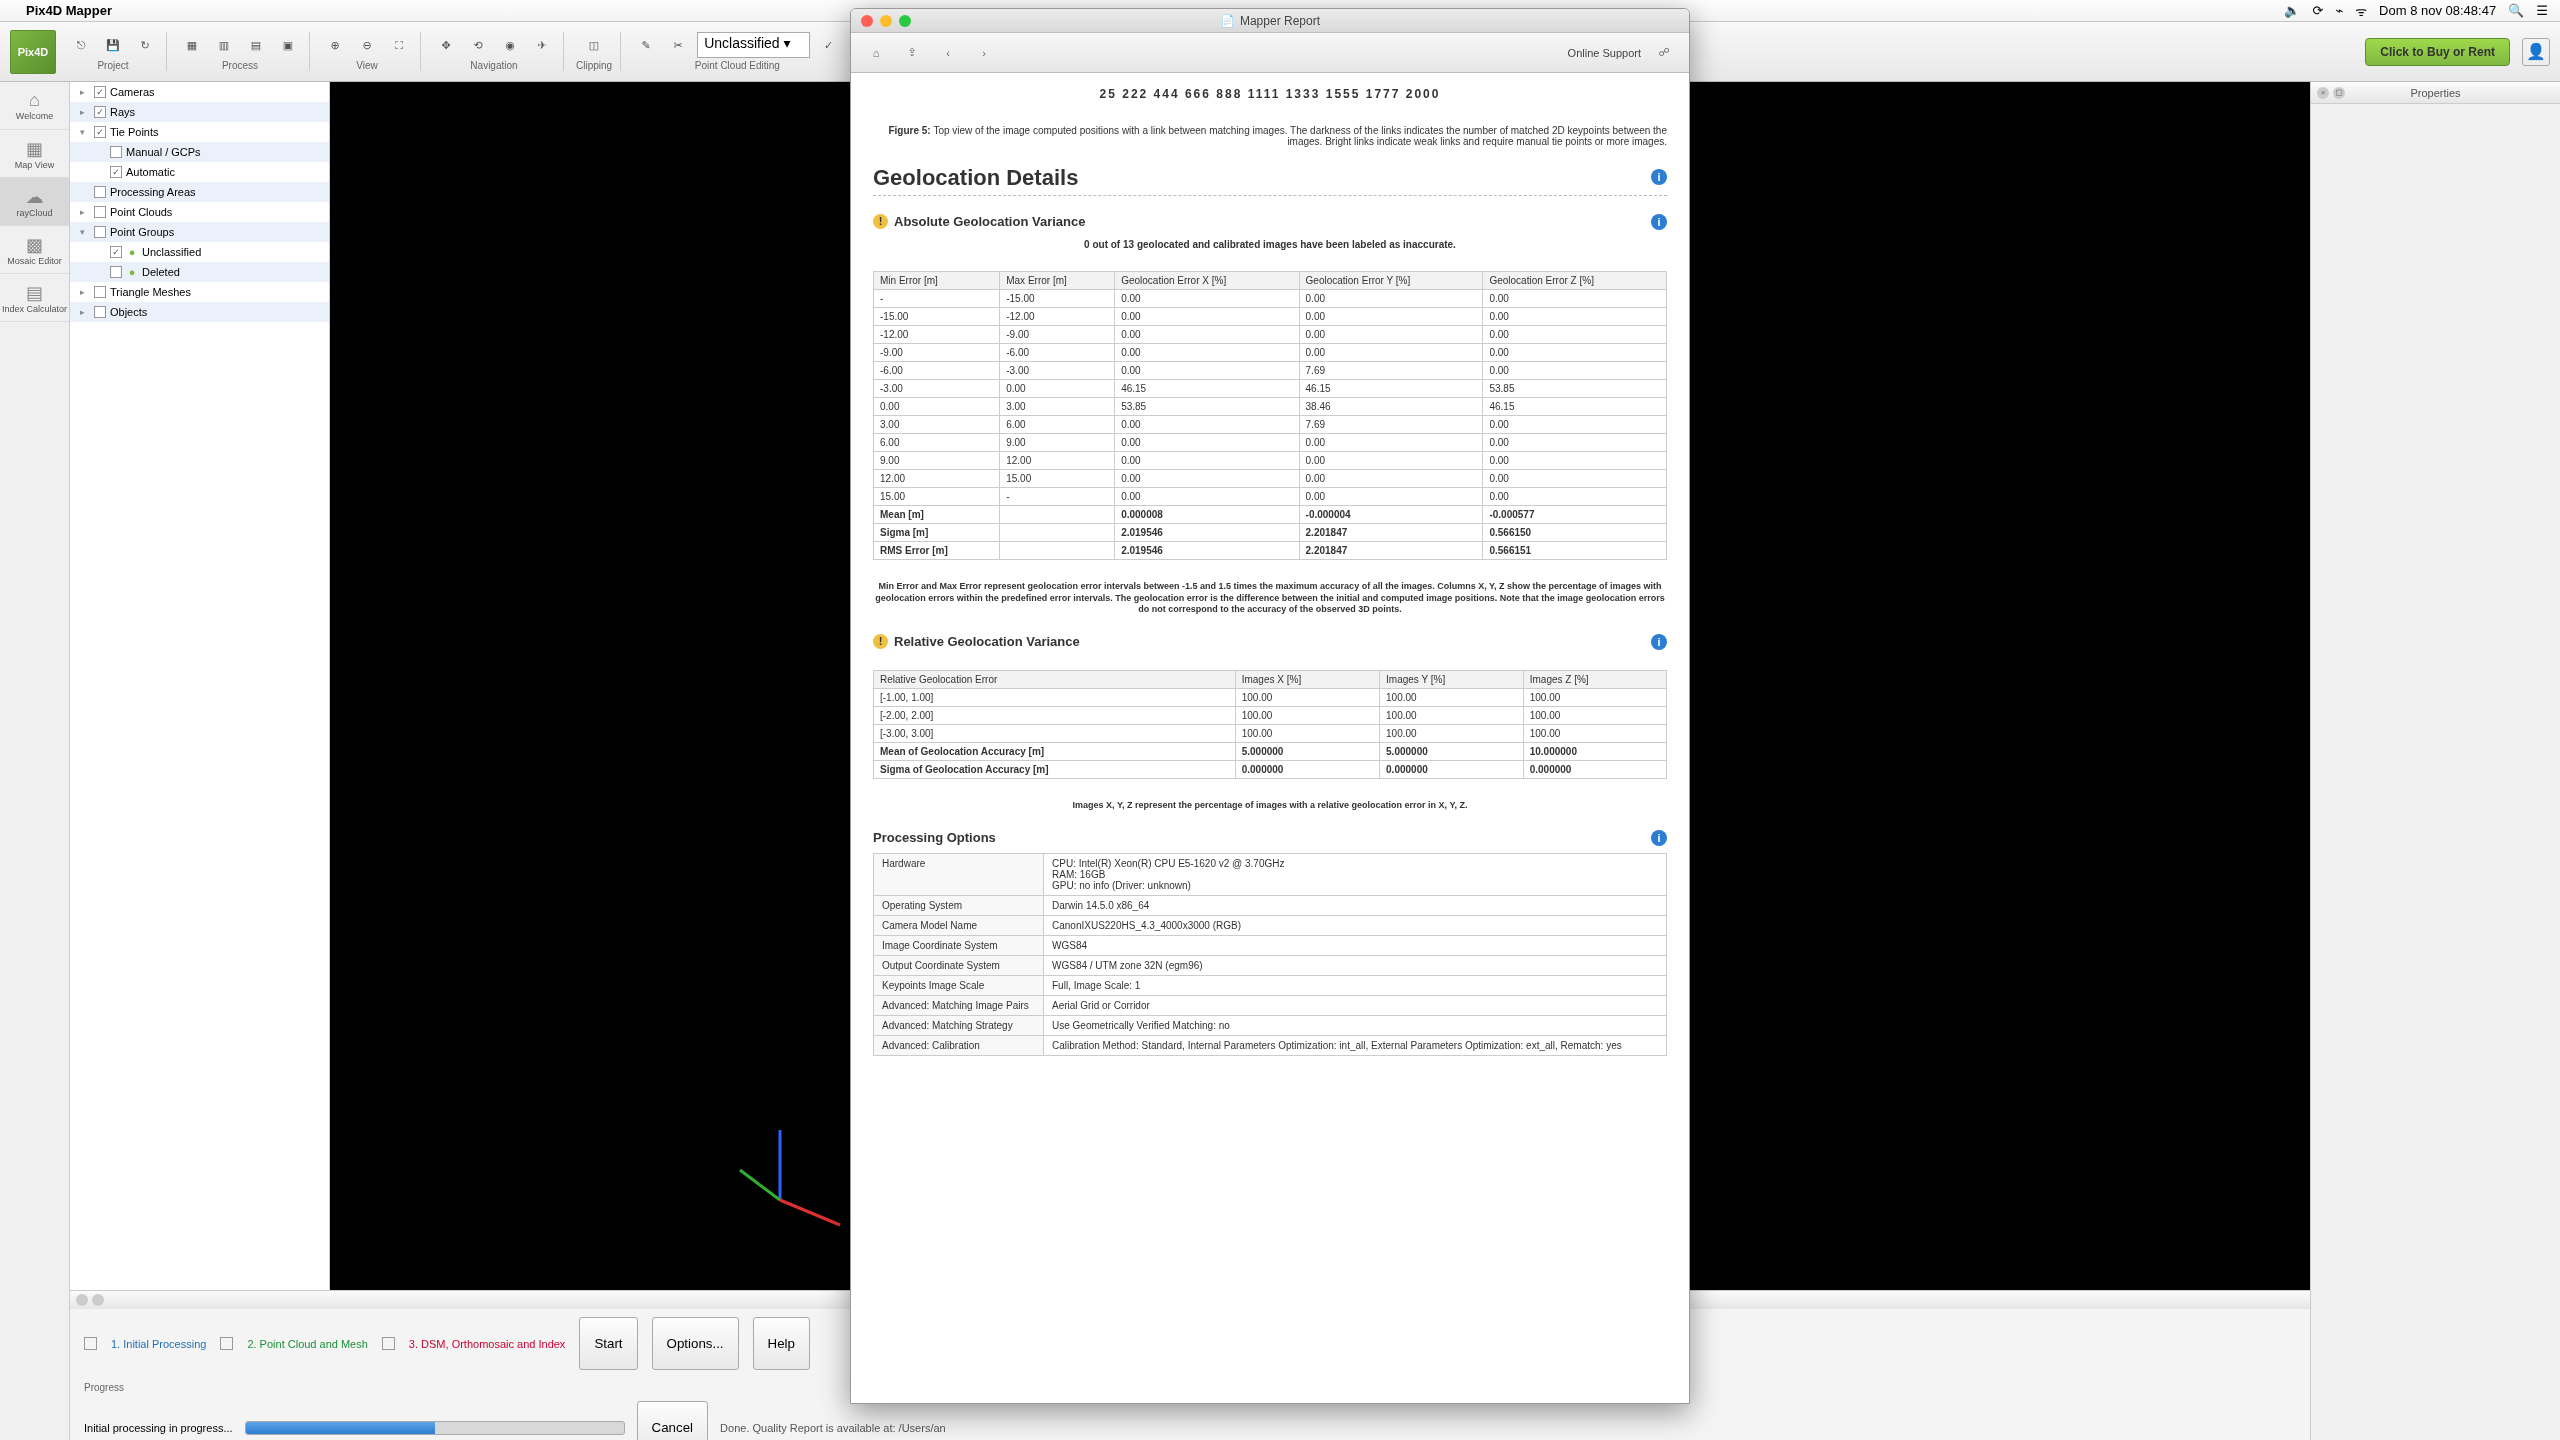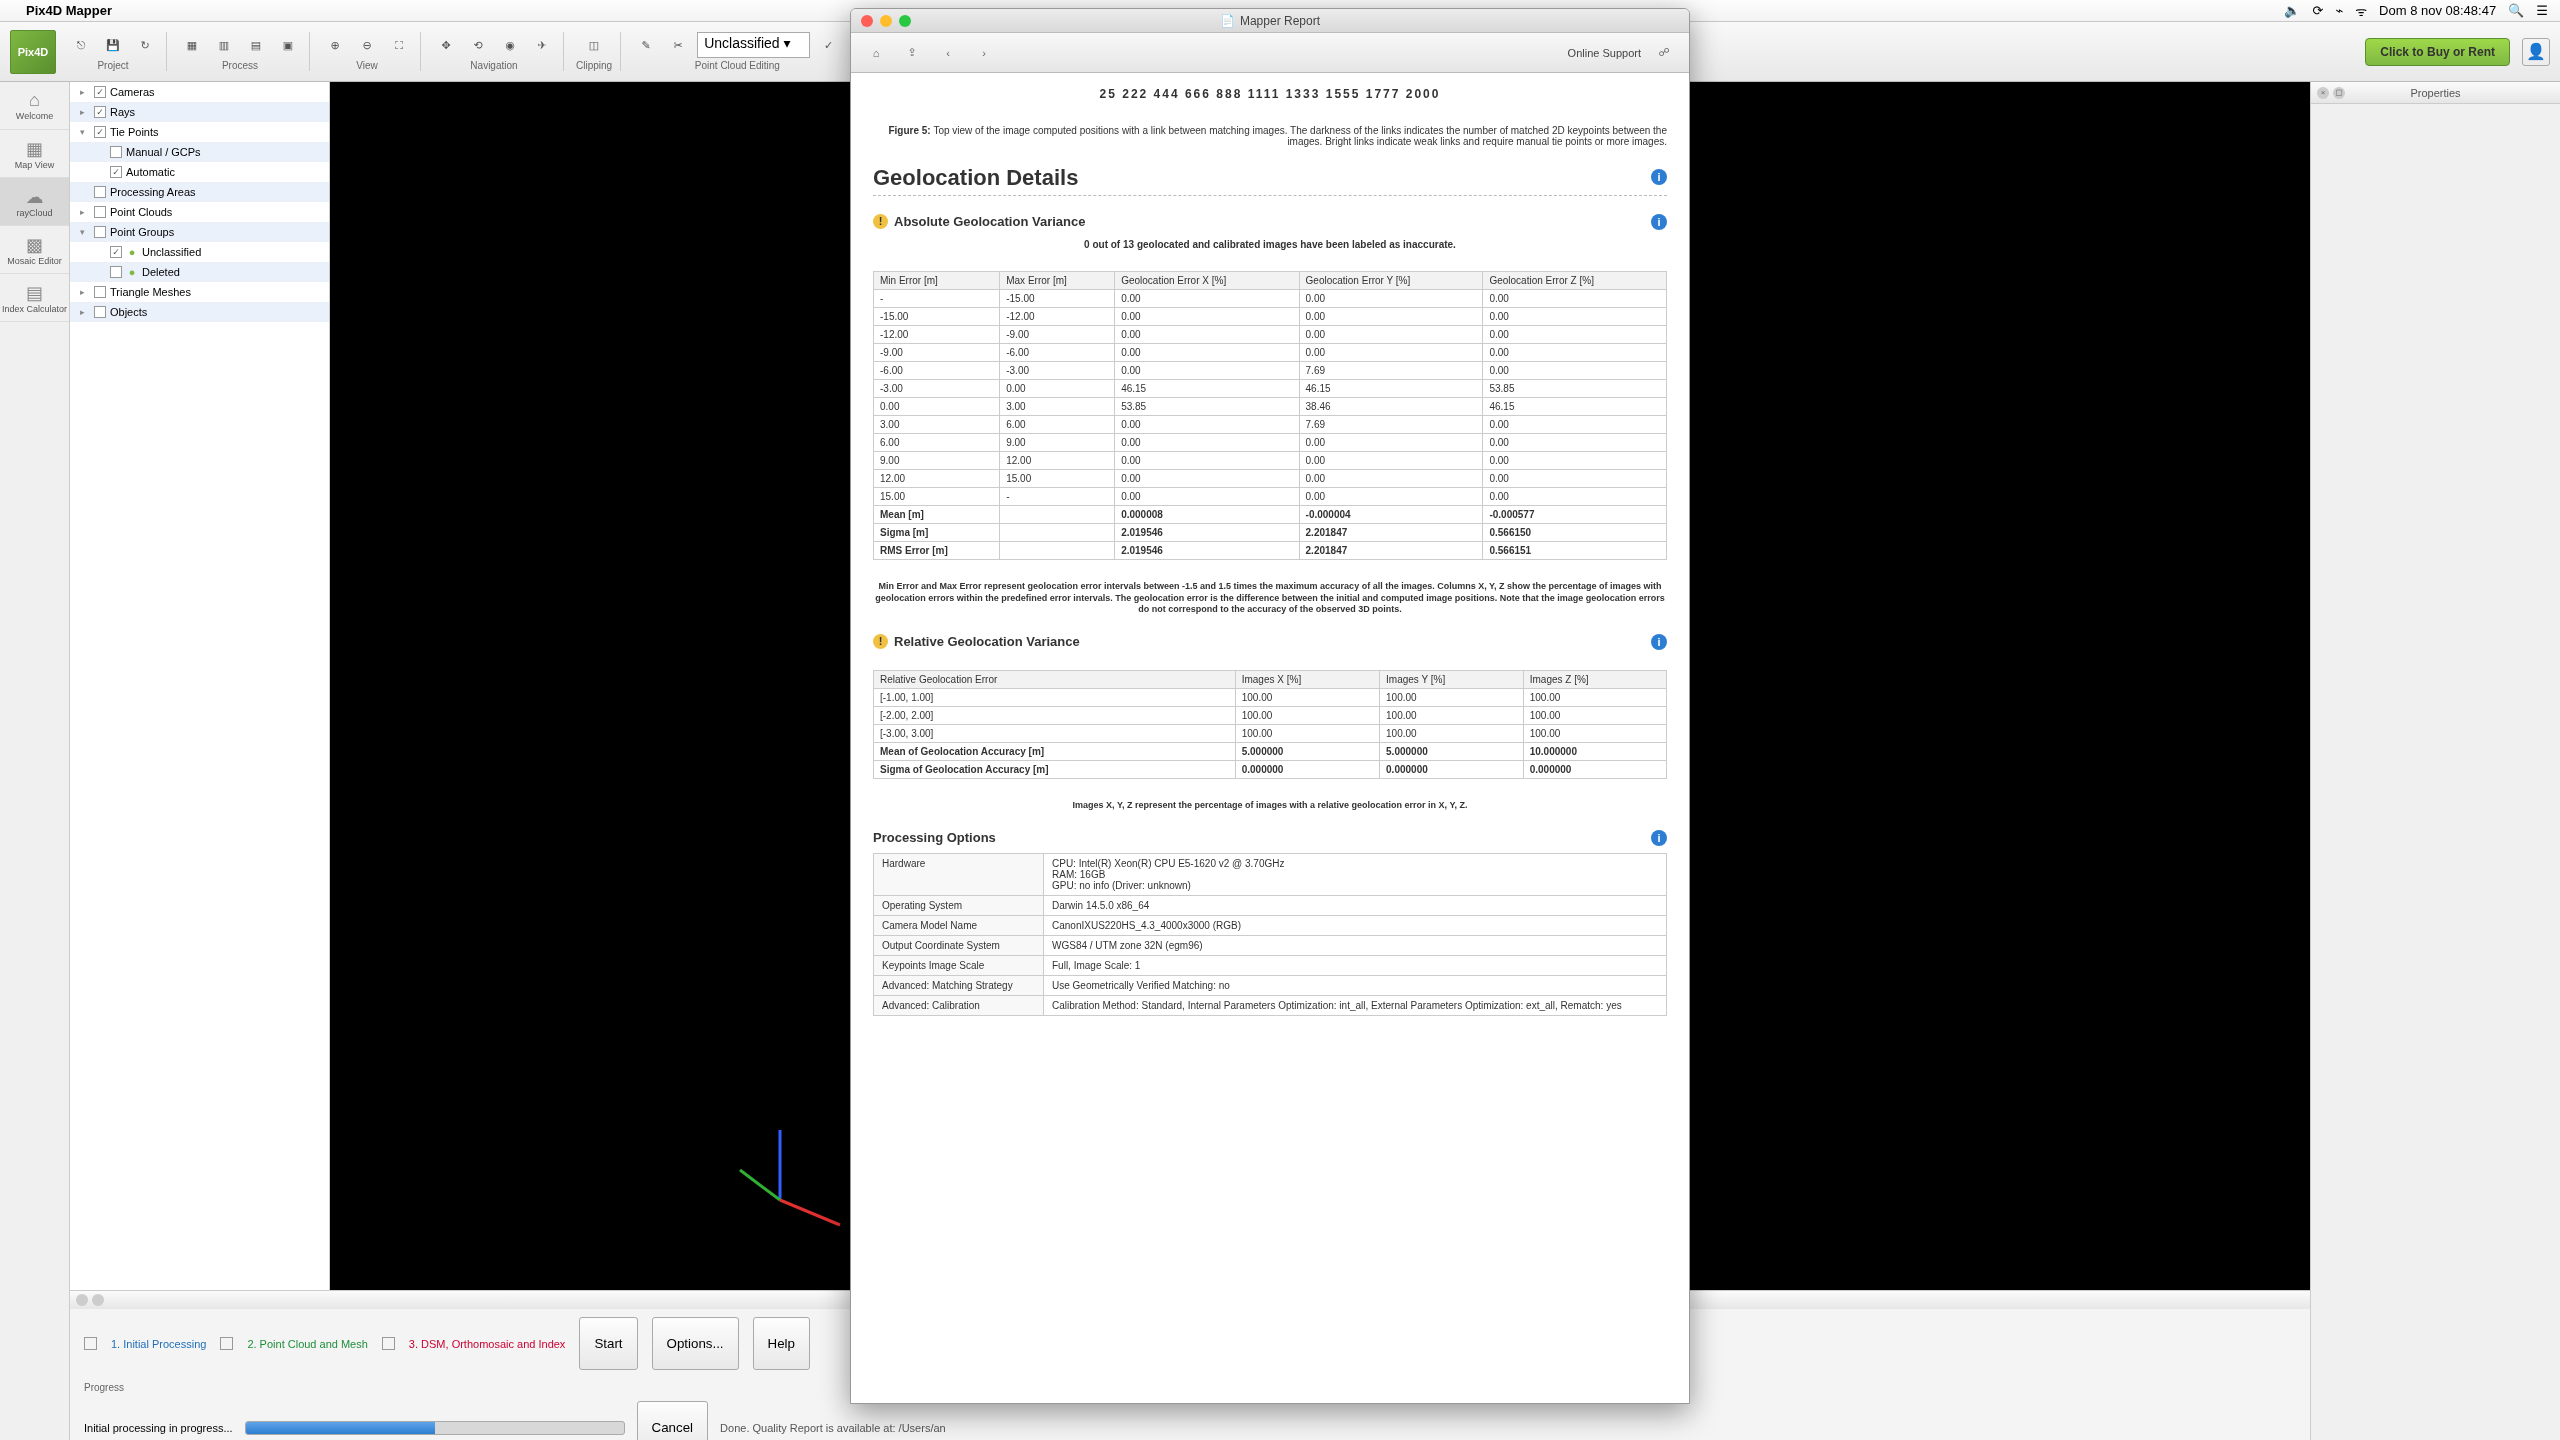--- a/index.html
+++ b/index.html
@@ -528,28 +528,36 @@
           </tr>
           <tr>
             <td>Operating System</td>
             <td>Darwin 14.5.0 x86_64</td>
           </tr>
           <tr>
             <td>Camera Model Name</td>
             <td>CanonIXUS220HS_4.3_4000x3000 (RGB)</td>
           </tr>
           <tr>
+            <td>Image Coordinate System</td>
+            <td>WGS84</td>
+          </tr>
+          <tr>
             <td>Output Coordinate System</td>
             <td>WGS84 / UTM zone 32N (egm96)</td>
           </tr>
           <tr>
             <td>Keypoints Image Scale</td>
             <td>Full, Image Scale: 1</td>
           </tr>
           <tr>
+            <td>Advanced: Matching Image Pairs</td>
+            <td>Aerial Grid or Corridor</td>
+          </tr>
+          <tr>
             <td>Advanced: Matching Strategy</td>
             <td>Use Geometrically Verified Matching: no</td>
           </tr>
           <tr>
             <td>Advanced: Calibration</td>
             <td>Calibration Method: Standard, Internal Parameters Optimization: int_all, External Parameters Optimization: ext_all, Rematch: yes</td>
           </tr>
         </tbody>
       </table>
   </div>

